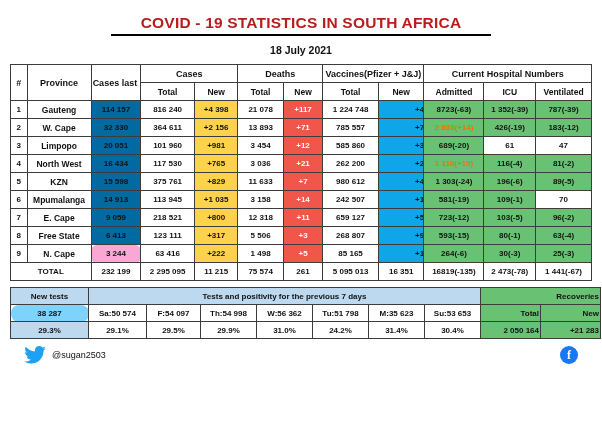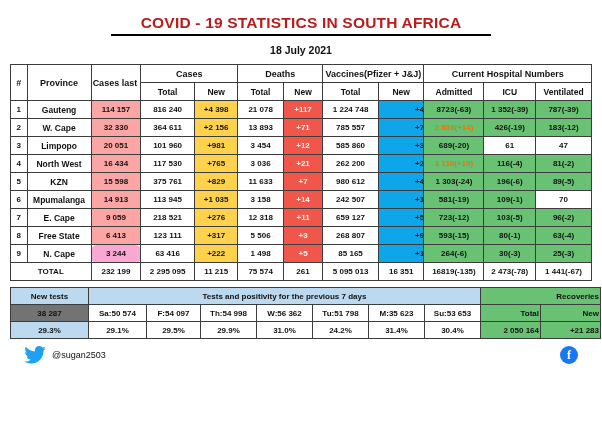--- a/index.html
+++ b/index.html
@@ -47,21 +47,21 @@
     font-weight:bold;
     white-space:nowrap;
     overflow:hidden;
   }
   th{font-size:8.5px;}
   .grp-head{font-size:9px;}
   .prov{font-size:8.5px;}
   .rownum{font-size:8px;width:14px;}
   .bold-row td{font-weight:bold;}
   
-  .c-purple{background:#fca5a5;}
+  .c-purple{background:#0369a1;}
   .c-purple2{background:#f9a8d4;border-radius:6px;}
   .c-red{background:#f0564a;color:#fff;}
   .c-green{background:#69c274;}
   .c-yellow{background:#ffd24d;}
   .c-cyan{background:#0ea5e9;padding-left:36px;}
   .c-white{background:#ffffff;}
   .hl-orange{color:#ff6a00;}
   .source{font-size:8.5px;margin-top:5px;color:#000;}
   .social{
     margin-top:7px;
@@ -70,21 +70,21 @@
     justify-content:space-between;
     padding:0 14px;
   }
   .social .item{display:flex;align-items:center;gap:6px;font-size:9px;}
   .tw-icon{width:22px;height:18px;}
   .fb-icon{width:18px;height:18px;border-radius:50%;background:#1877f2;display:flex;align-items:center;justify-content:center;color:#fff;font-weight:bold;font-size:12px;font-family:"Liberation Serif",serif;}
   .sect-gap{height:6px;}
   .tbl2 th,.tbl2 td{height:14px;font-size:8px;}
   .hdr-newtests{background:#bcd9f0;}
   .hdr-pos{background:#bcd9f0;}
-  .val-38287{background:#737373;}
+  .val-38287{background:#7dd3fc;border-radius:8px;}
   .val-293{background:#bcd9f0;}
   .recov-green{background:#69c274;text-align:right;}
 </style>
 </head>
 <body>
 
 <div class="page">
 
   <div class="title">COVID - 19 STATISTICS IN SOUTH AFRICA</div>
   <div class="title-underline"></div>
@@ -210,21 +210,21 @@
         <td class="c-cyan">+1 069</td>
         <td class="c-green">581(-19)</td>
         <td class="c-green">109(-1)</td>
         <td class="c-white">70</td>
       </tr>
       <tr>
         <td class="rownum">7</td>
         <td class="prov">E. Cape</td>
         <td class="c-purple">9 059</td>
         <td>218 521</td>
-        <td class="c-yellow">+276</td>
+        <td class="c-yellow">+800</td>
         <td>12 318</td>
         <td class="c-red">+11</td>
         <td>659 127</td>
         <td class="c-cyan">+587</td>
         <td class="c-green">723(-12)</td>
         <td class="c-green">103(-5)</td>
         <td class="c-green">96(-2)</td>
       </tr>
       <tr>
         <td class="rownum">8</td>

